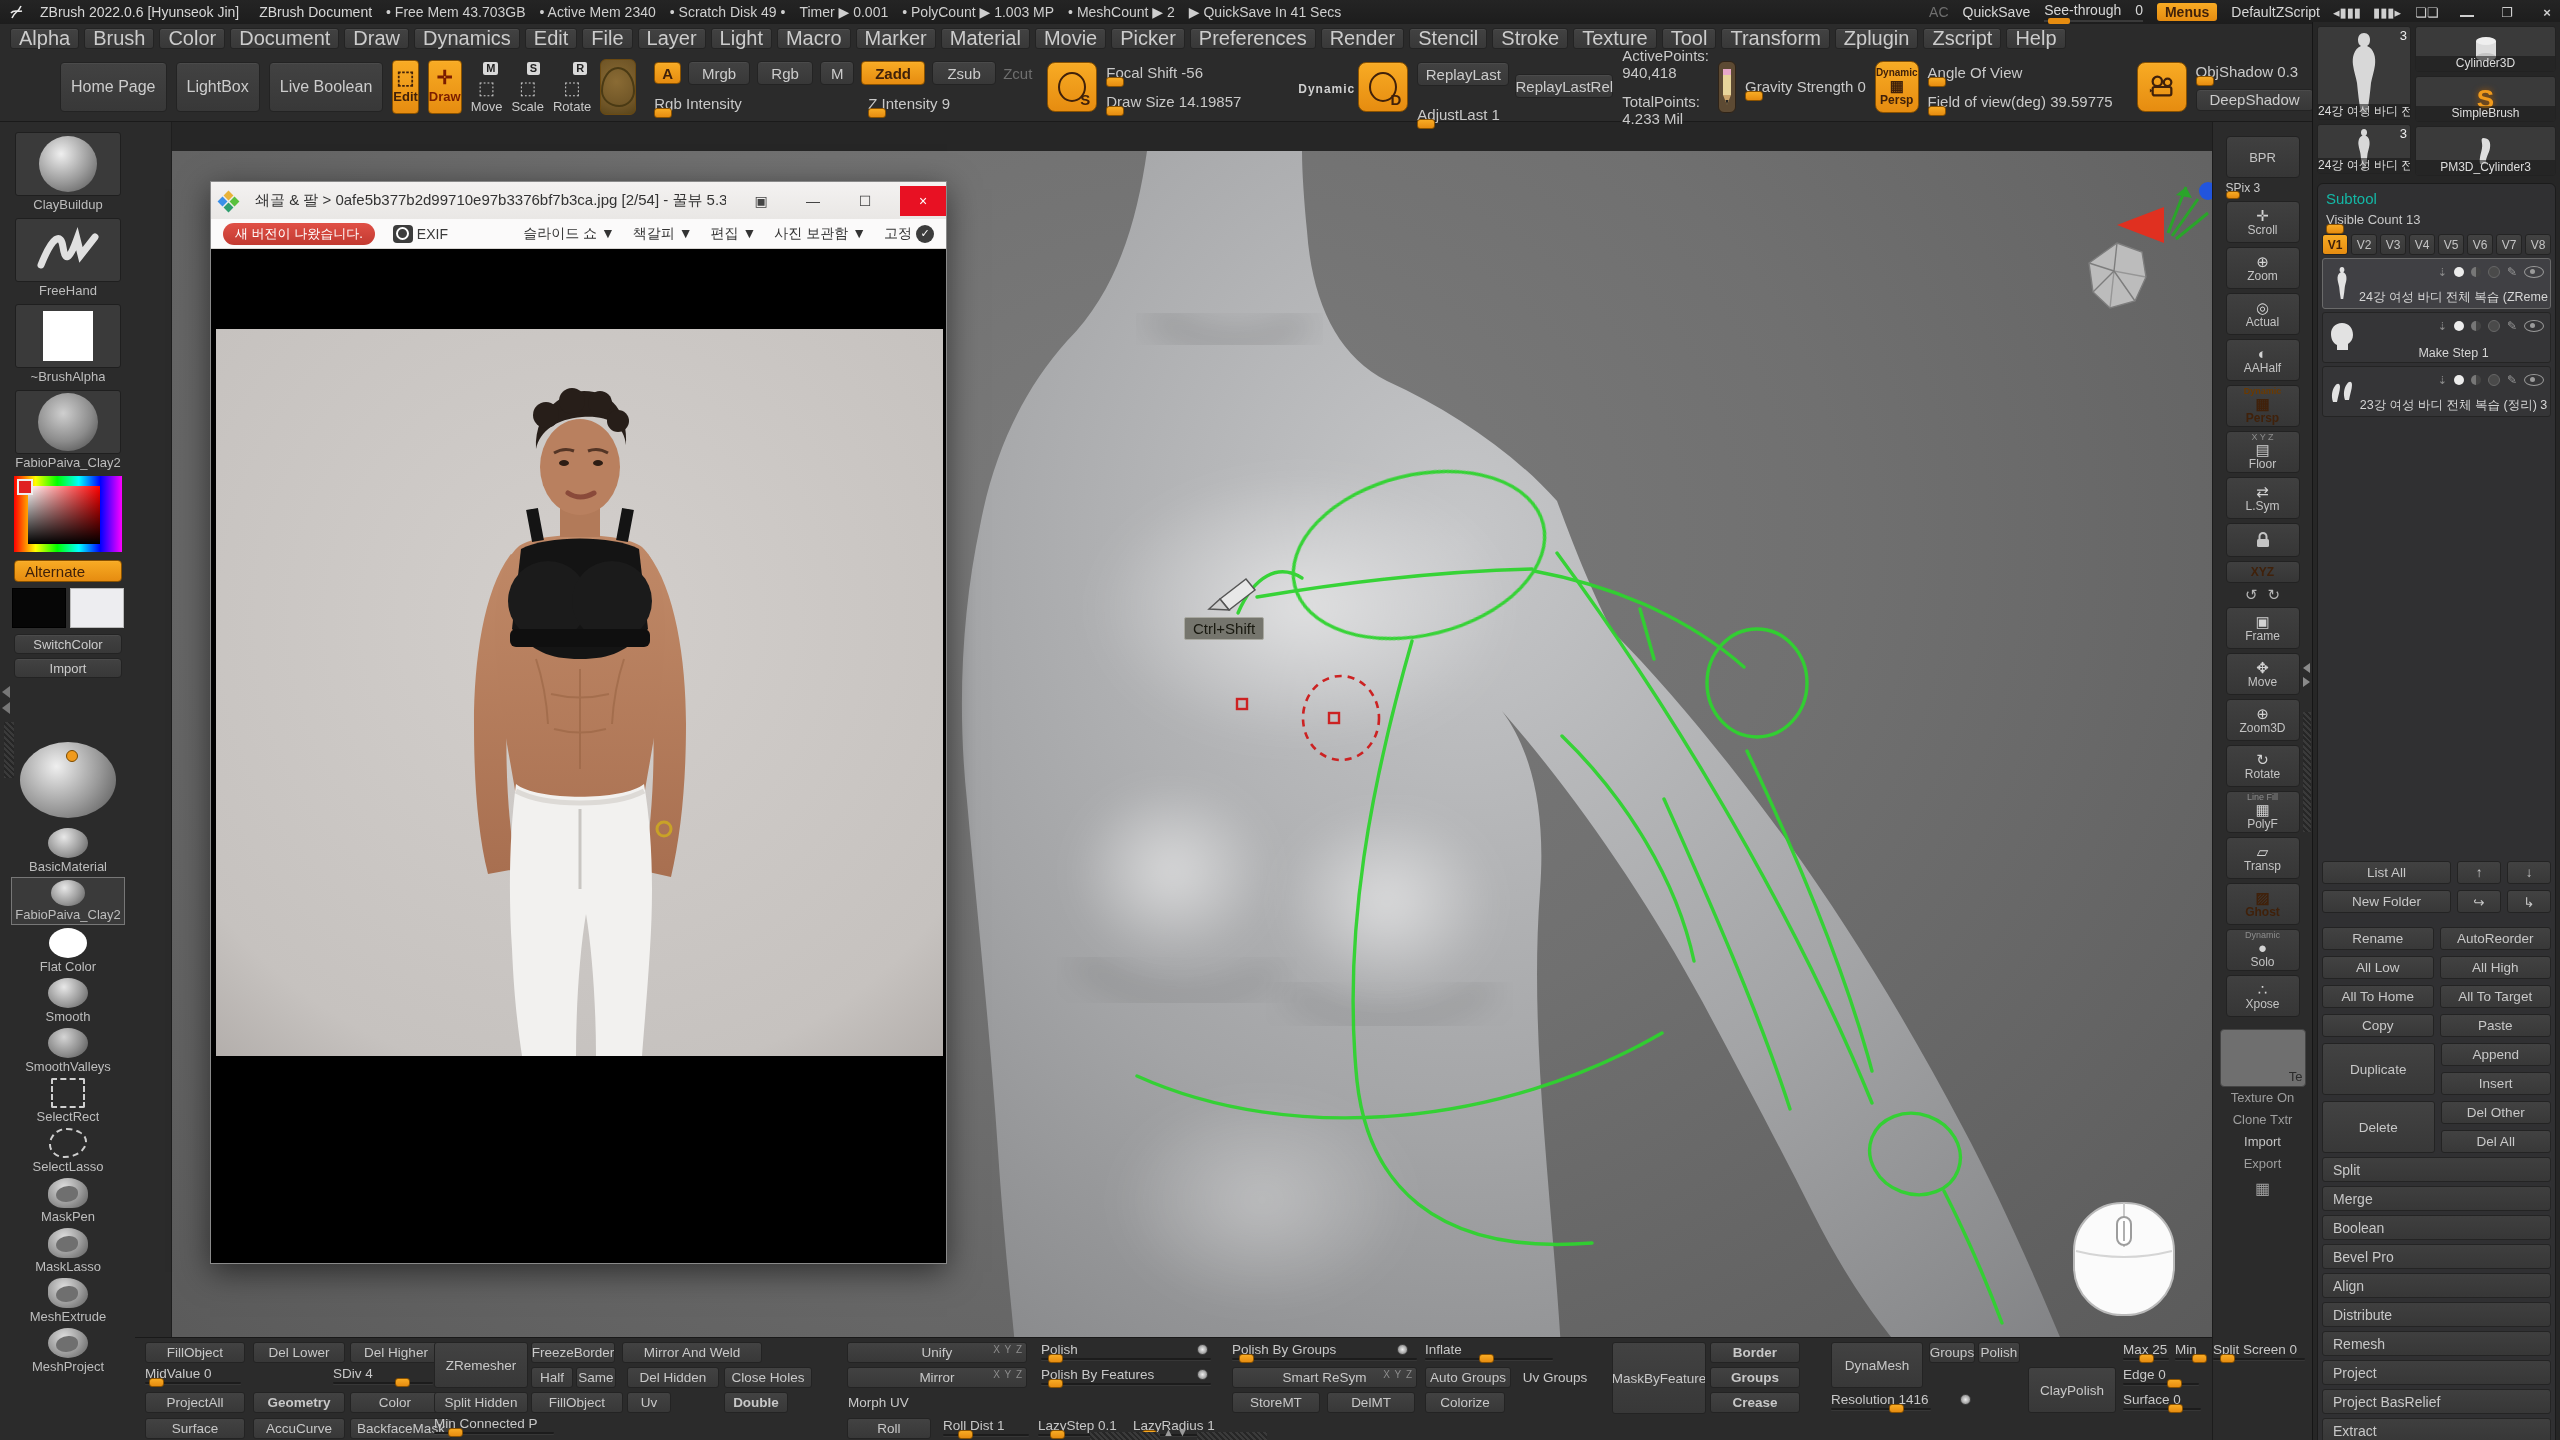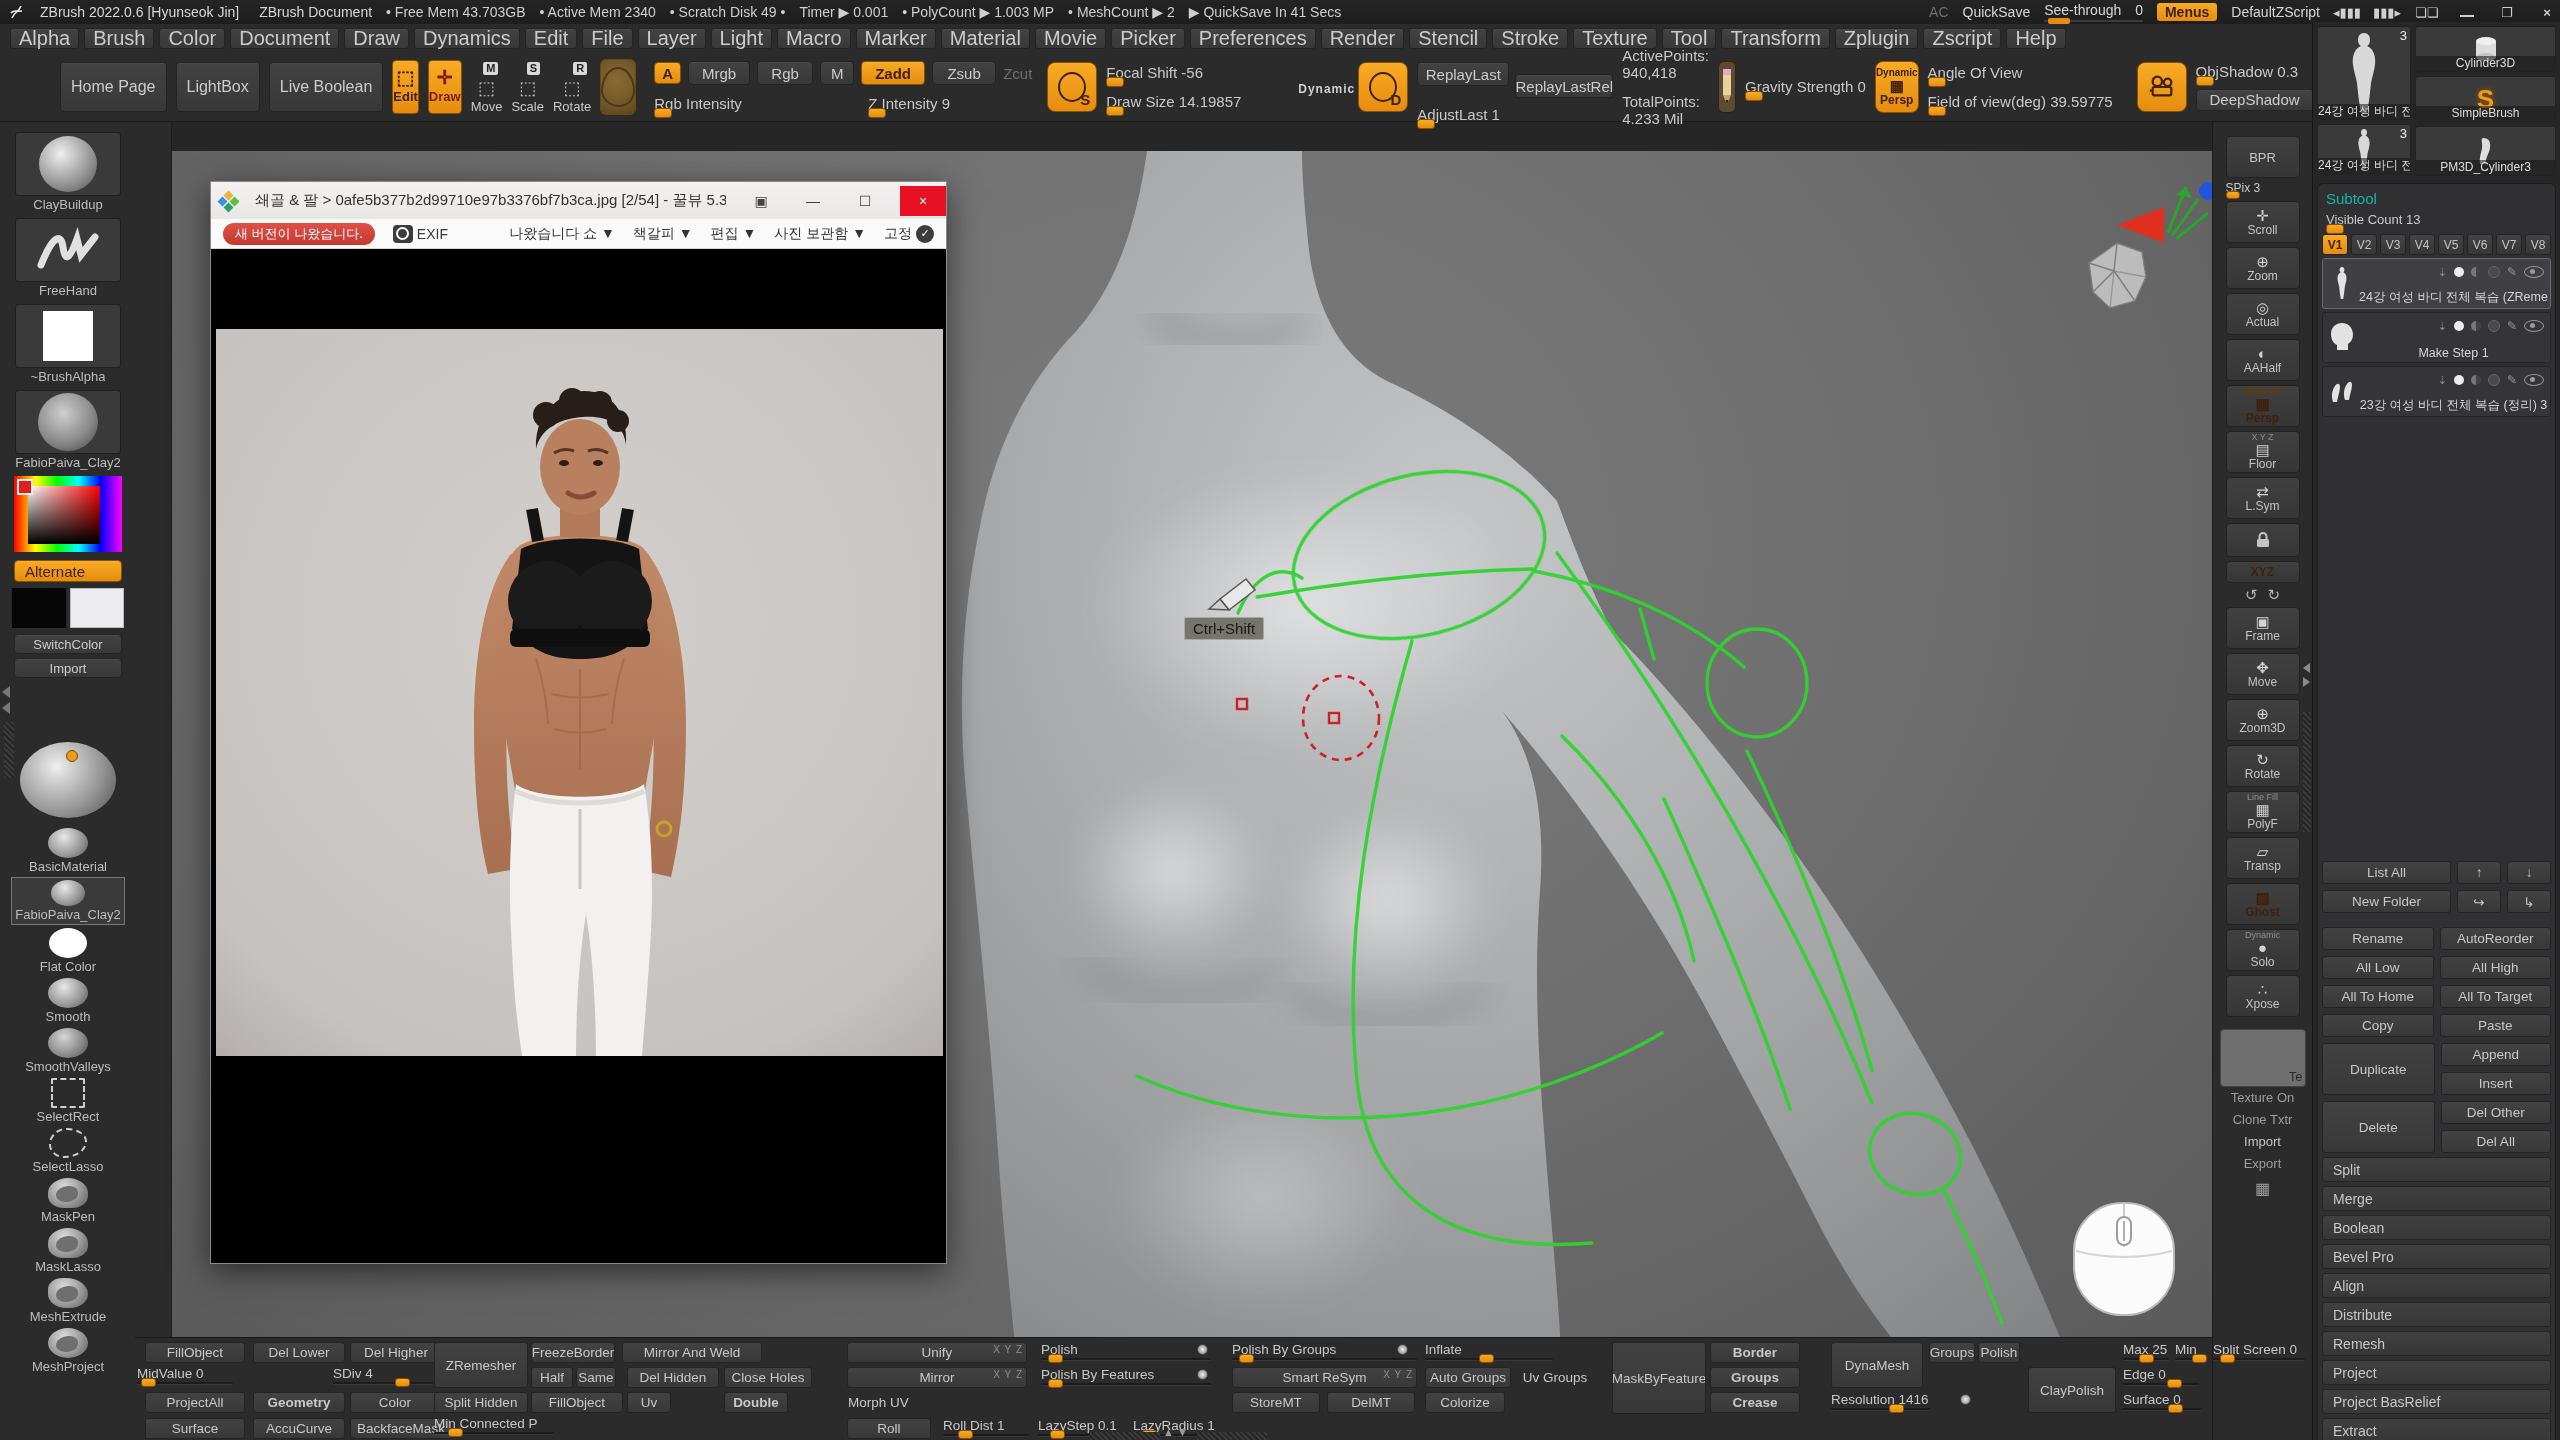--- a/index.html
+++ b/index.html
@@ -560,21 +560,21 @@
     </div>
     <div id="vtools">
       <span class="redpill">새 버전이 나왔습니다.</span>
       <span style="display:inline-flex;align-items:center;">
         <span class="exific">
             <i></i>
           </span>
         <span>EXIF</span>
       </span>
       <span class="spacer"></span>
-      <span class="vmenu">나왔습니다 쇼 ▼</span>
+      <span class="vmenu">슬라이드 쇼 ▼</span>
       <span class="vmenu">책갈피 ▼</span>
       <span class="vmenu">편집 ▼</span>
       <span class="vmenu">사진 보관함 ▼</span>
       <span class="vmenu" style="display:inline-flex;align-items:center;">
         <span>고정</span>
         <span class="pincheck">✓</span>
       </span>
     </div>
     <div id="photo">
       <svg width="727" height="727" viewBox="0 0 727 727">
@@ -902,21 +902,21 @@
       <div class="fullbtn">Project</div>
       <div class="fullbtn">Project BasRelief</div>
       <div class="fullbtn">Extract</div>
     </div>
 
   </div>
 
   <div id="bottomshelf">
 
     <span class="bb" style="left:10px;top:4px;width:100px;">FillObject</span>
-    <div class="bsl" style="left:2px;top:28px;width:96px;">
+    <div class="bsl" style="left:10px;top:28px;width:96px;">
       <span>MidValue 0</span>
       <div class="tr">
           <i style="left:4%;"></i>
         </div>
     </div>
     <span class="bb" style="left:10px;top:54px;width:100px;">ProjectAll</span>
     <span class="bb" style="left:10px;top:80px;width:100px;">Surface</span>
     <span class="bb" style="left:118px;top:4px;width:92px;">Del Lower</span>
     <div class="bsl" style="left:198px;top:28px;width:100px;">
       <span>SDiv 4</span>

